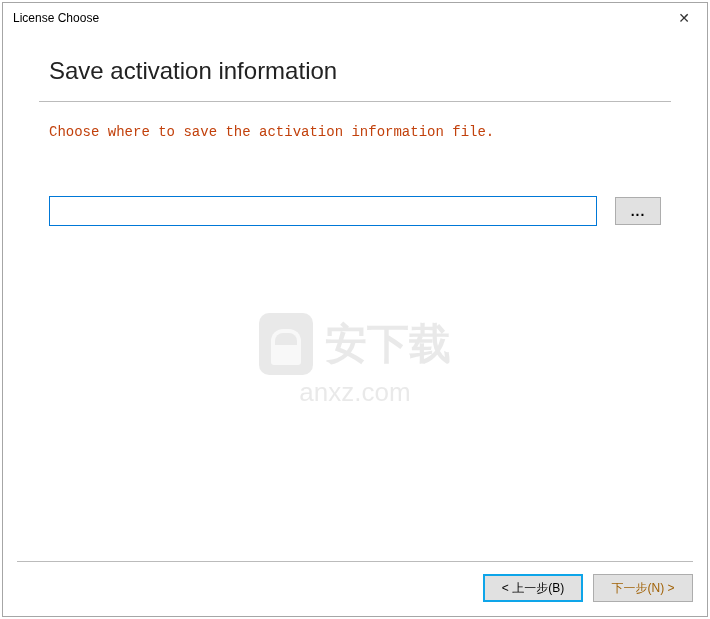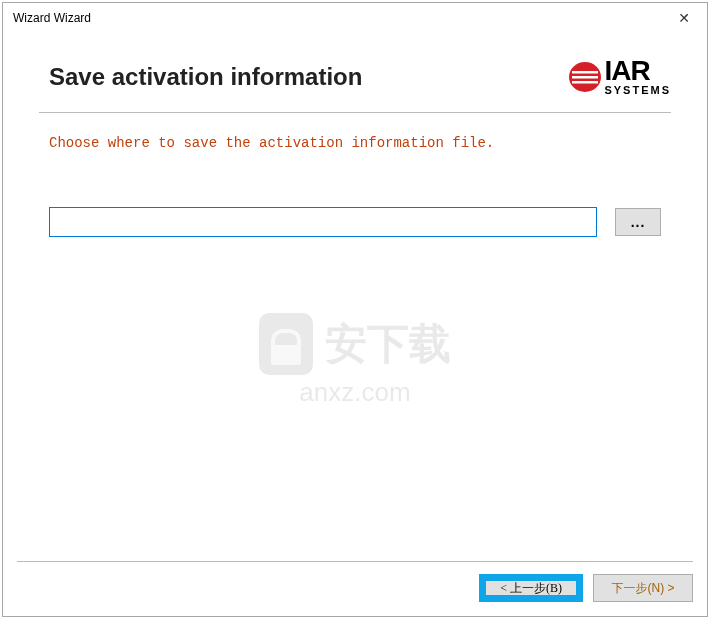--- a/index.html
+++ b/index.html
@@ -52,21 +52,21 @@
     }
     .header {
       display: flex;
       justify-content: space-between;
       align-items: center;
       padding: 24px 0 16px 0;
       border-bottom: 1px solid #bbb;
     }
     .page-heading {
       font-size: 24px;
-      font-weight: 700;
+      font-weight: 400;
       color: #222;
       padding-left: 10px;
     }
     .logo {
       display: flex;
       align-items: center;
       gap: 2px;
     }
     .logo-disc {
       width: 34px;
@@ -199,54 +199,40 @@
       padding: 0 14px;
       font-size: 12px;
       font-family: "Microsoft YaHei", "Segoe UI", sans-serif;
       border: 1px solid #adadad;
       background: #e1e1e1;
       cursor: pointer;
       display: flex;
       align-items: center;
       justify-content: center;
     }
-    .wiz-btn.default { border: 7px solid #0ea5e9; font-family: Liberation Serif, serif; }
+    .wiz-btn.default { border: 2px solid #0ea5e9; }
     .wiz-btn.disabled {
       color: #a16207;
       cursor: default;
     }
   </style>
 </head>
 <body>
 
 <div class="window">
   <div class="titlebar">
-    <span class="titlebar-title">Wizard Wizard</span>
+    <span class="titlebar-title">License Choose</span>
     <div class="close-btn">
       <span>✕</span>
     </div>
   </div>
 
   <div class="content">
     <div class="header">
       <div class="page-heading">Save activation information</div>
-      <div class="logo">
-        <div class="logo-disc">
-          <svg viewBox="0 0 34 34" width="34" height="34">
-            <ellipse cx="17" cy="17" rx="16" ry="15" fill="#d62027"></ellipse>
-            <rect x="4" y="11" width="26" height="2.5" fill="#fff"></rect>
-            <rect x="4" y="16" width="26" height="2.5" fill="#fff"></rect>
-            <rect x="4" y="21" width="26" height="2.5" fill="#fff"></rect>
-          </svg>
-        </div>
-        <div class="logo-text">
-          <span class="logo-iar">IAR</span>
-          <span class="logo-systems">SYSTEMS</span>
-        </div>
-      </div>
     </div>
 
     <div class="instructions">Choose where to save the activation information file.</div>
 
     <div class="input-row">
       <input type="text" class="path-input" value="" style="">
       <button class="browse-btn">
         <span>...</span>
       </button>
     </div>

